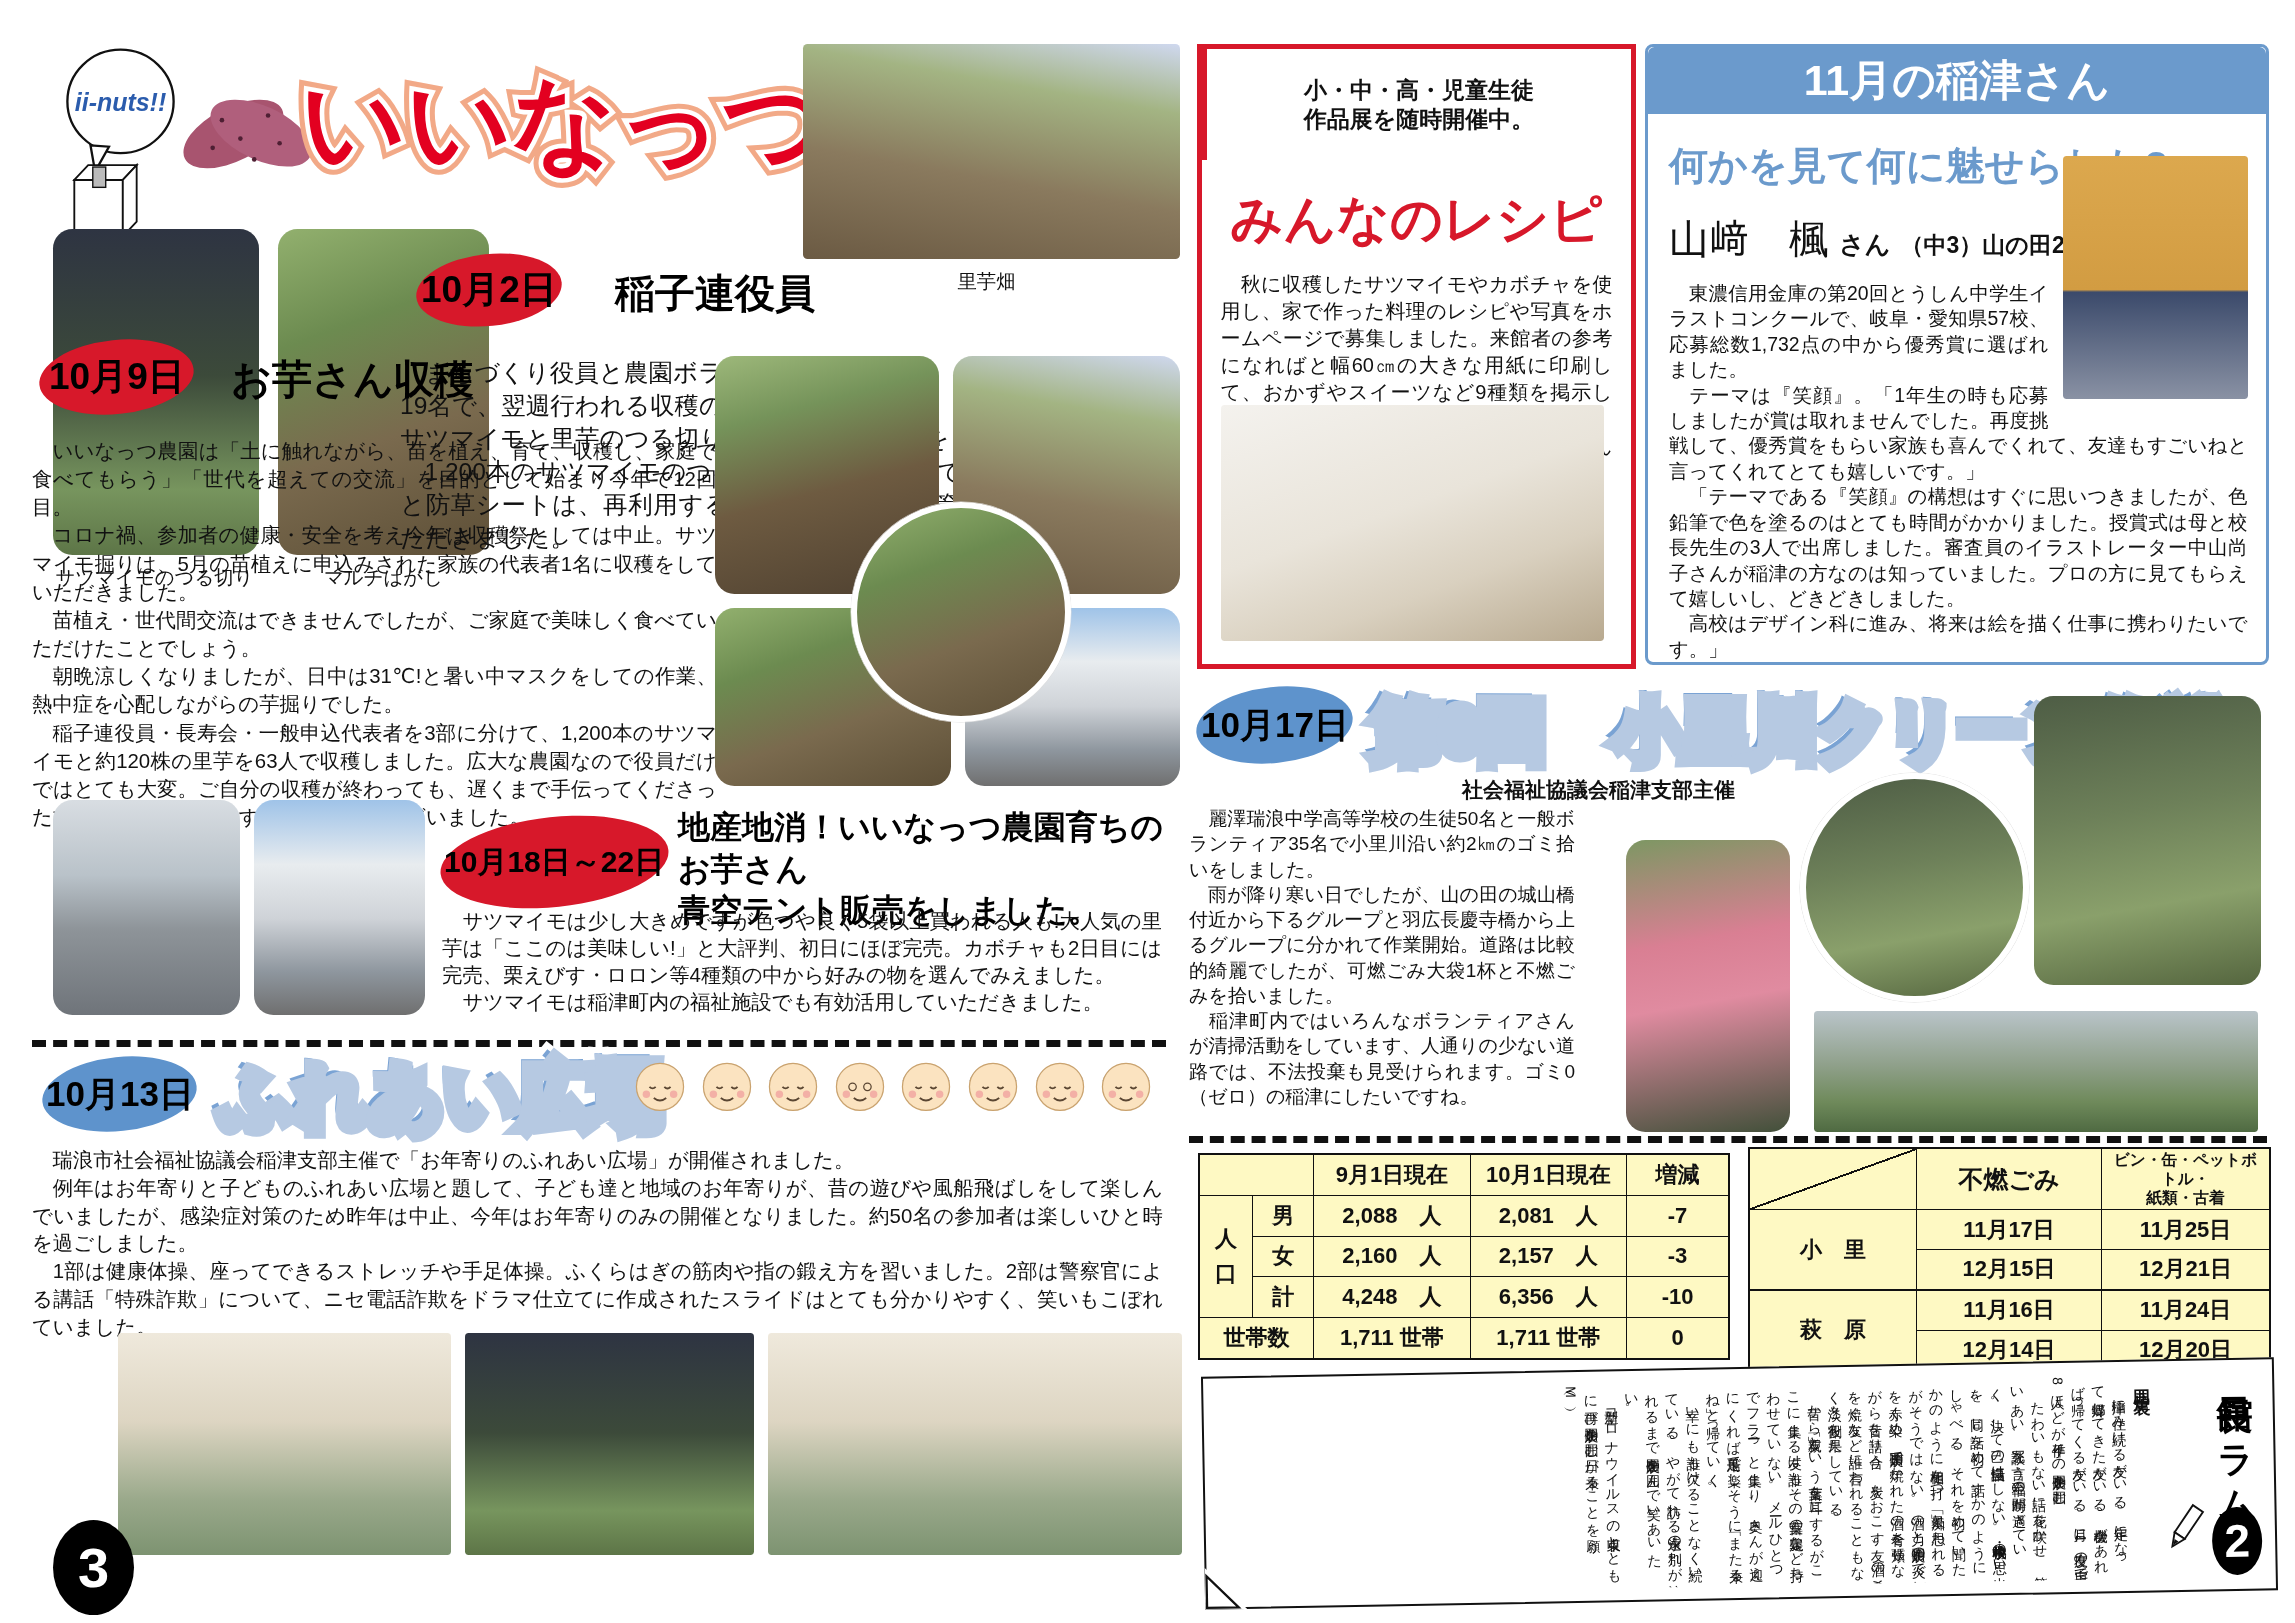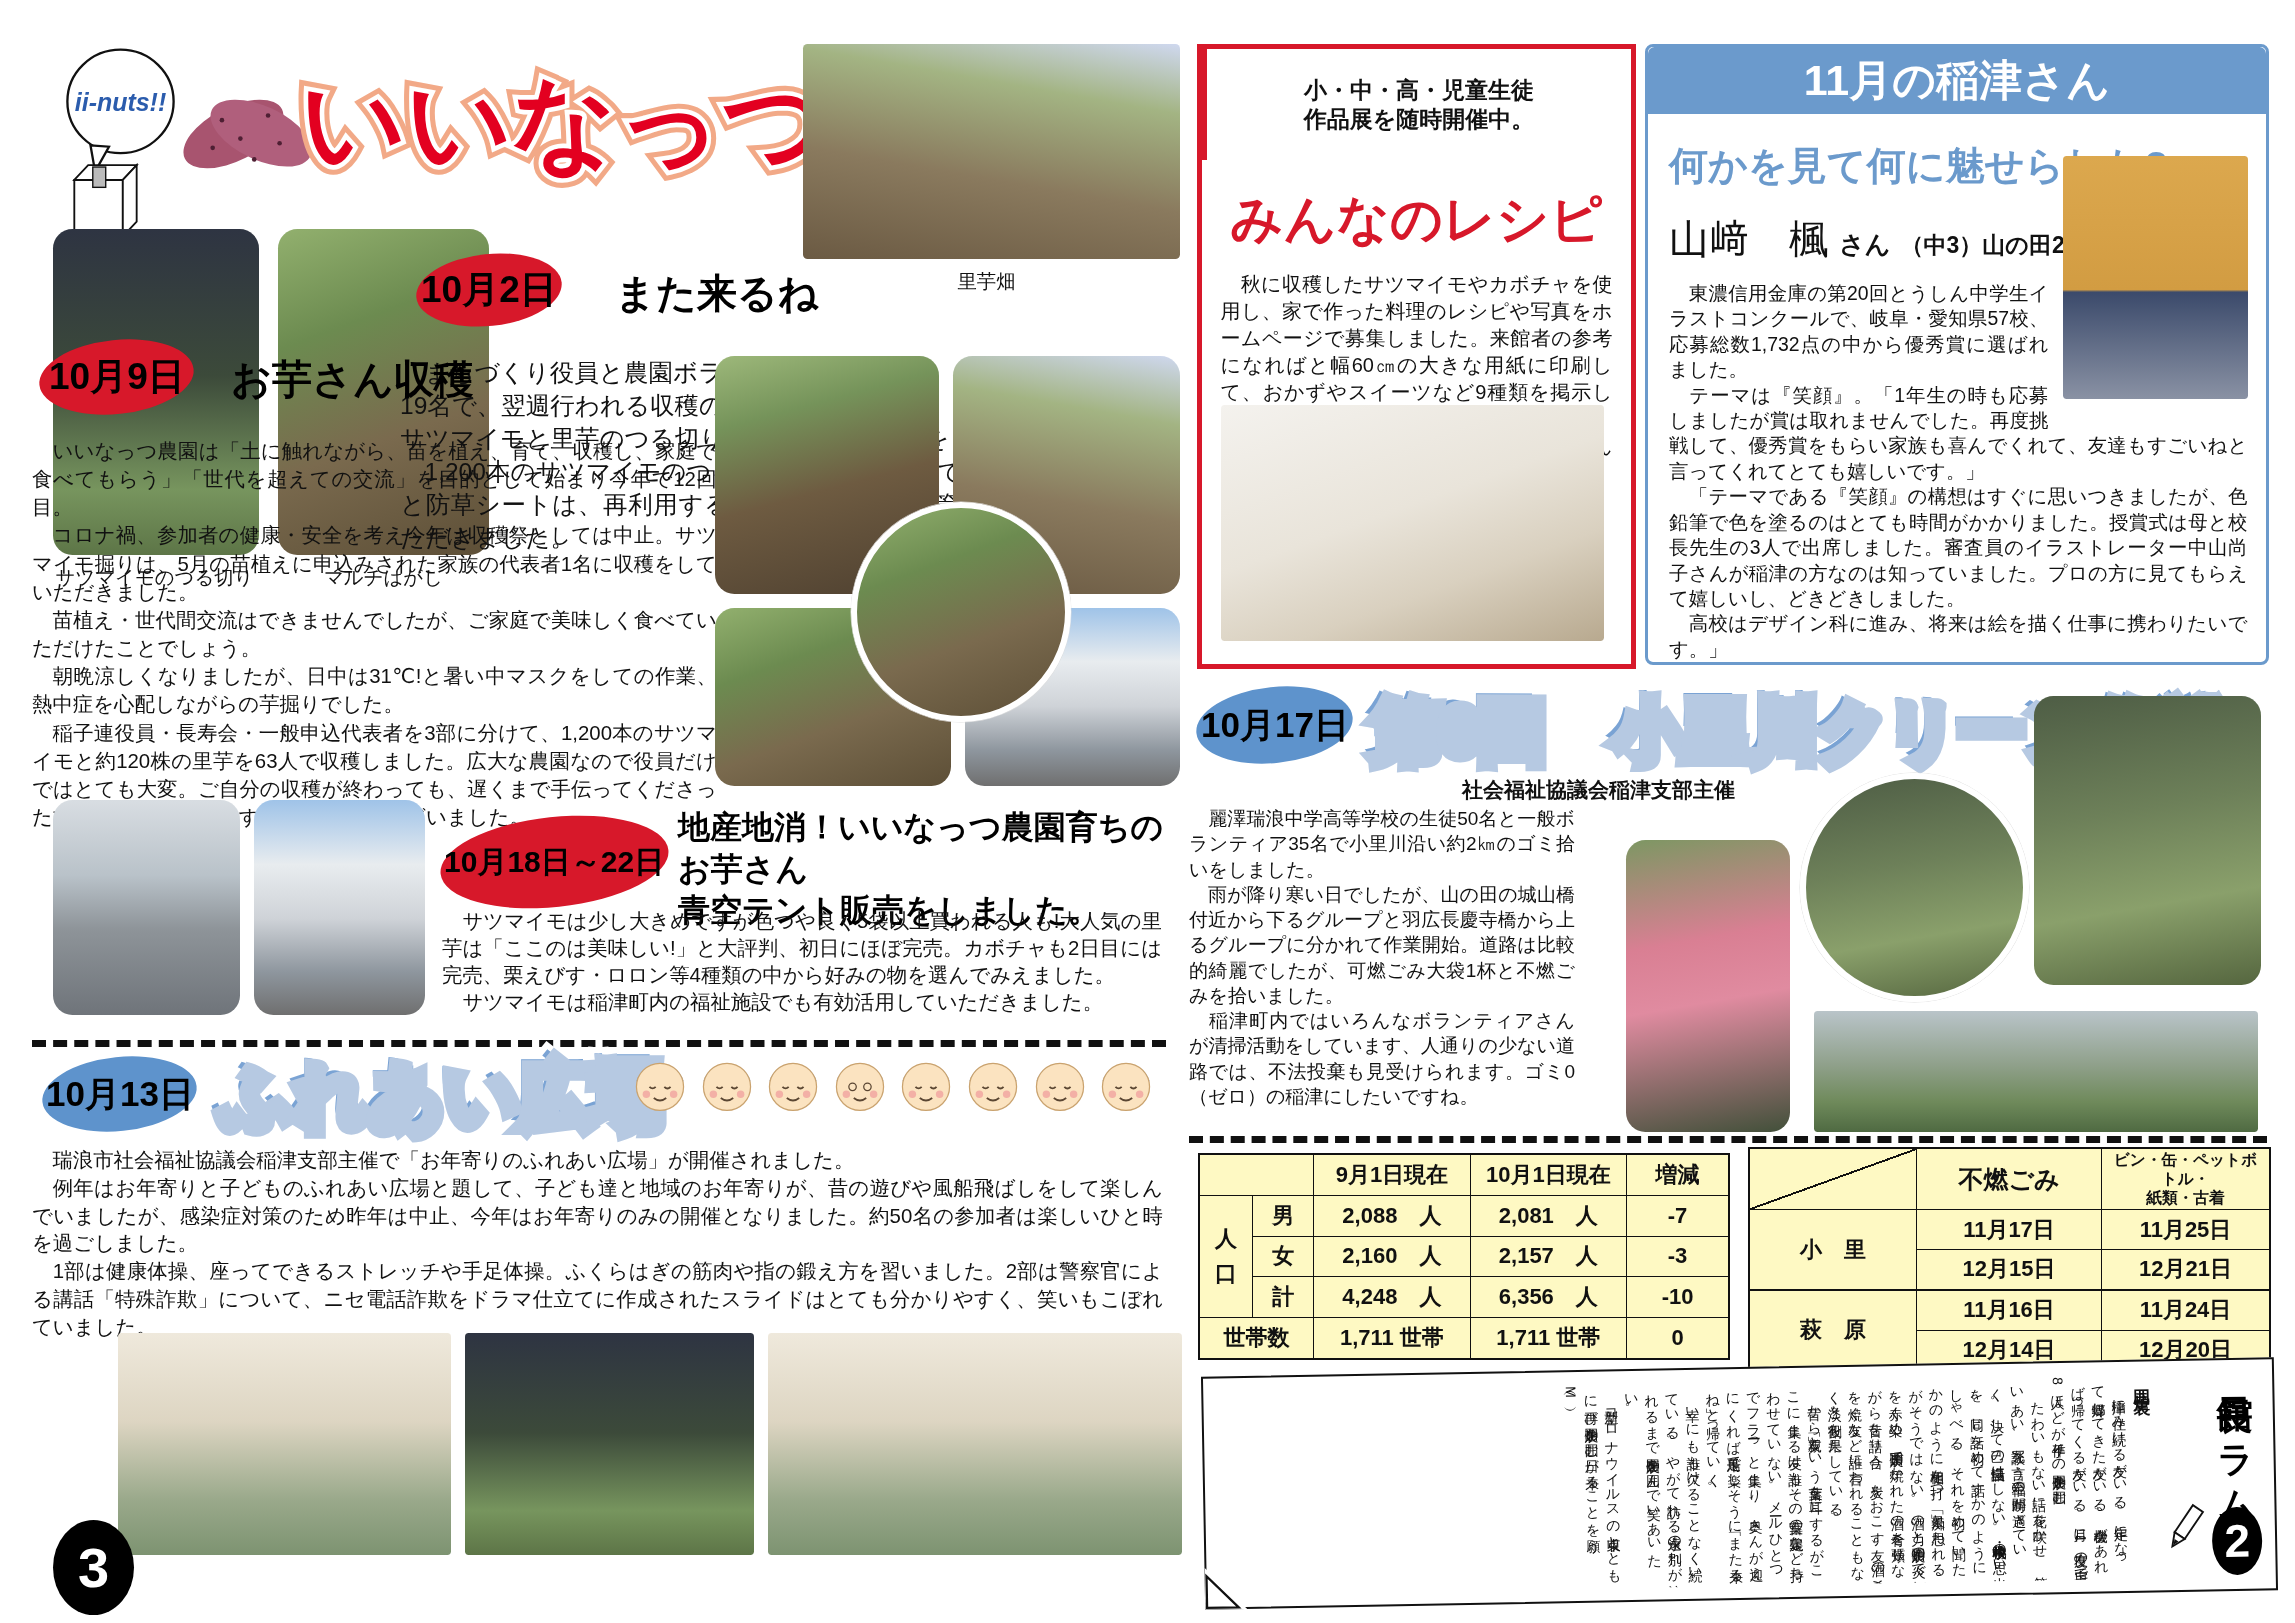--- a/index.html
+++ b/index.html
@@ -126,21 +126,21 @@
   <div class="abs caption" style="left:798px;top:268px;width:377px;">里芋畑</div>
 
   <div class="abs ph g-dark" style="left:53px;top:229px;width:206px;height:326px;"></div>
   <div class="abs ph g-field" style="left:278px;top:229px;width:211px;height:326px;"></div>
   <div class="abs caption" style="left:32px;top:564px;width:245px;">サツマイモのつる切り</div>
   <div class="abs caption" style="left:278px;top:564px;width:211px;">マルチはがし</div>
 
   <div class="abs badge red" style="left:416px;top:254px;width:146px;height:72px;">
     <span style="font-size:37px;">10月2日</span>
   </div>
-  <div class="abs sec-head" style="left:615px;top:266px;font-size:40px;">また来るね</div>
+  <div class="abs sec-head" style="left:615px;top:266px;font-size:40px;">稲子連役員</div>
   <div class="abs body-txt pre" style="left:400px;top:356px;width:761px;height:222px;font-size:24.5px;line-height:1.35;">　まちづくり役員と農園ボランティア
 19名で、翌週行われる収穫の準備で
 サツマイモと里芋のつる切りやマルチはがし等をしました。
 　1,200本のサツマイモのつると里芋を1本1本鎌で切り粉砕。マルチと防草シートは、再利用するため丁寧に巻き保管。草刈りもしていただきました。</div>
 
   <div class="abs badge red" style="left:39px;top:340px;width:155px;height:74px;">
     <span style="font-size:37px;">10月9日</span>
   </div>
   <div class="abs sec-head" style="left:231px;top:352px;font-size:40px;">お芋さん収穫</div>
   <div class="abs body-txt pre" style="left:32px;top:437px;width:685px;height:335px;font-size:20.4px;line-height:1.38;">　いいなっつ農園は「土に触れながら、苗を植え、育て、収穫し、家庭で食べてもらう」「世代を超えての交流」を目的として始まり今年で12回目。

